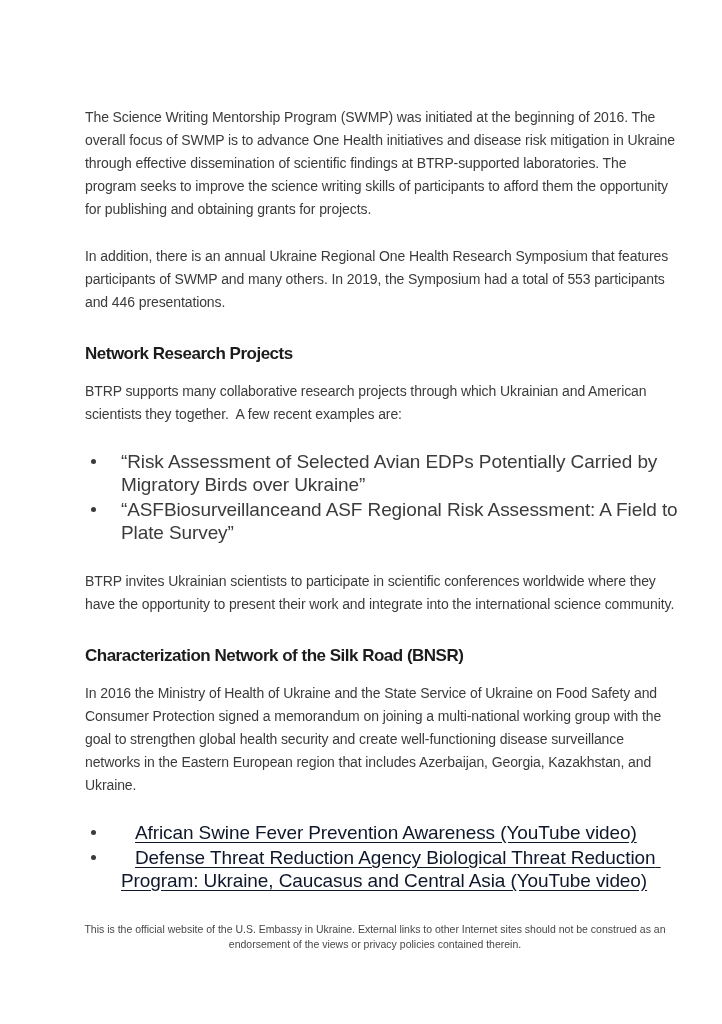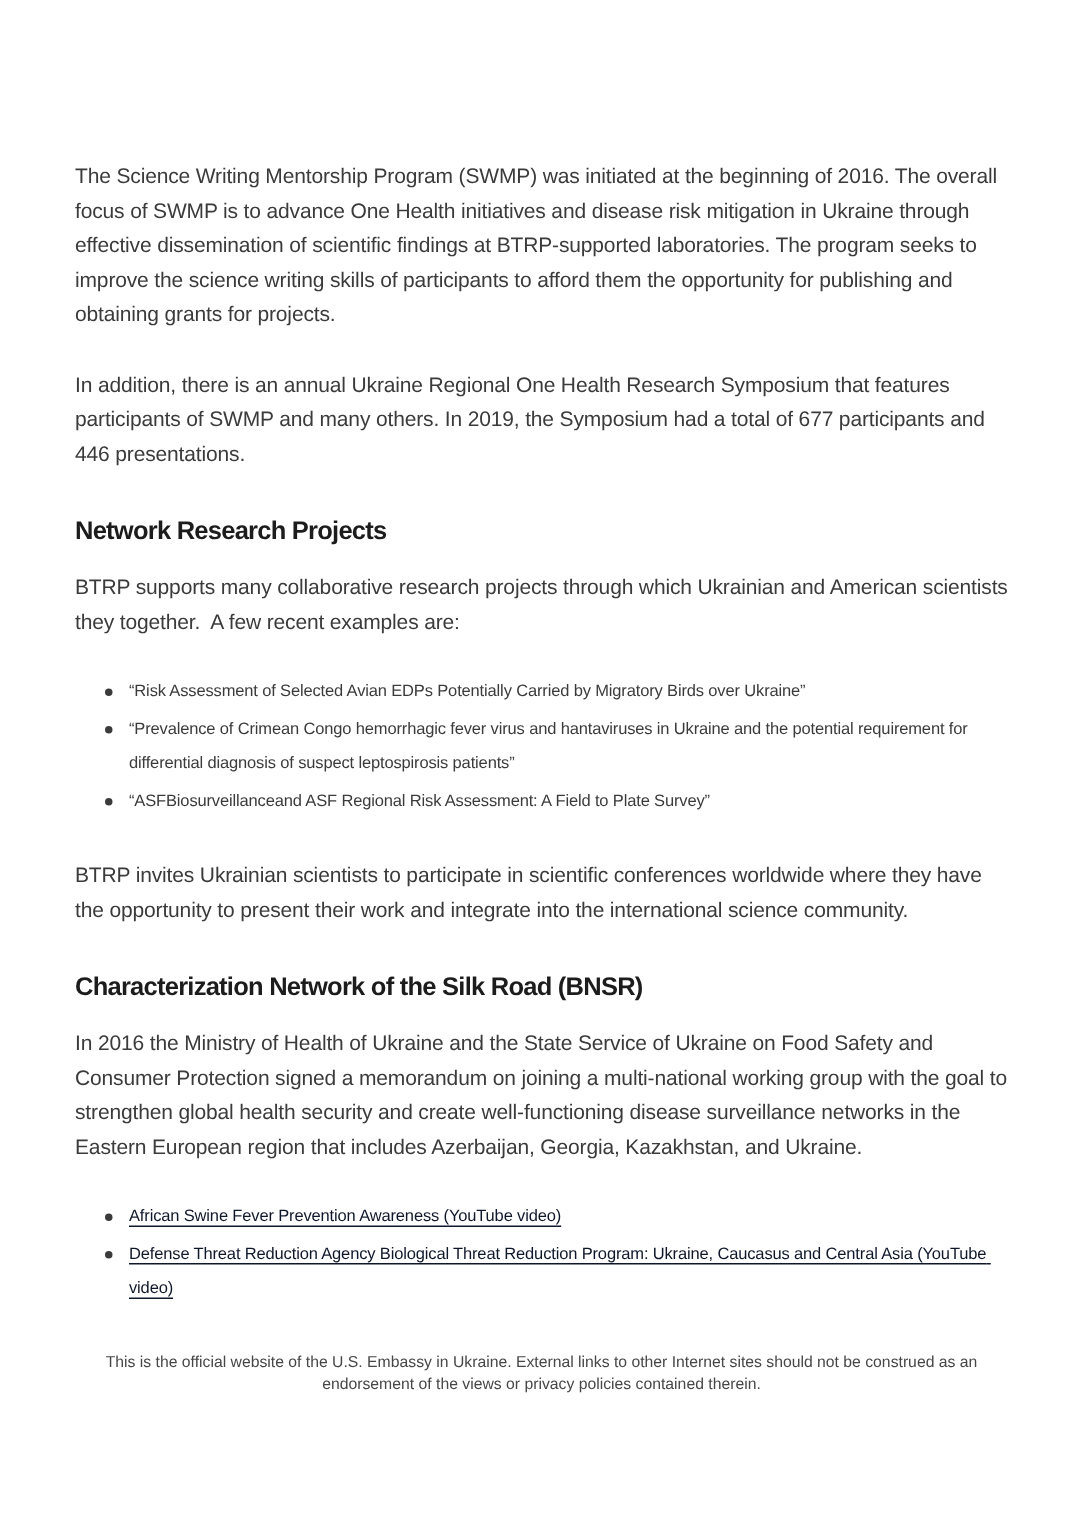--- a/index.html
+++ b/index.html
@@ -1,15 +1,15 @@
 <!DOCTYPE html>
 <html><head>
 <meta charset="utf-8">
 <style>
-  * { box-sizing: border-box; }
+  * { box-sizing: border-box; padding-left: 14px; }
   html, body {
     margin: 0;
     padding: 0;
     background: #ffffff;
   }
   body {
     width: 722px;
     height: 1024px;
     font-family: "Liberation Sans", "DejaVu Sans", sans-serif;
     color: #3b3b3b;
@@ -42,21 +42,21 @@
     color: #1c1c1c;
     margin: 30px 0 16px 0;
   }
   ul.bullet-list {
     margin: 19px 0 26px 0;
     padding: 0 0 0 36px;
     list-style: none;
   }
   ul.bullet-list li {
     position: relative;
-    font-size: 11px;
+    font-size: 19px;
     line-height: 23px;
     letter-spacing: -0.1px;
     margin: 0 0 2px 0;
     white-space: pre-wrap;
   }
   ul.bullet-list li::before {
     content: "";
     position: absolute;
     left: -16px;
     top: 9px;
@@ -83,29 +83,28 @@
   }
 </style>
 </head>
 <body>
 
 <div class="page">
   <main class="content">
 
     <p class="para">The Science Writing Mentorship Program (SWMP) was initiated at the beginning of 2016. The overall focus of SWMP is to advance One Health initiatives and disease risk mitigation in Ukraine through effective dissemination of scientific findings at BTRP-supported laboratories. The program seeks to improve the science writing skills of participants to afford them the opportunity for publishing and obtaining grants for projects.</p>
 
-    <p class="para">In addition, there is an annual Ukraine Regional One Health Research Symposium that features participants of SWMP and many others. In 2019, the Symposium had a total of 677 participants and 446 presentations.</p>
+    <p class="para">In addition, there is an annual Ukraine Regional One Health Research Symposium that features participants of SWMP and many others. In 2019, the Symposium had a total of 553 participants and 446 presentations.</p>
 
     <h2 class="section-heading">Network Research Projects</h2>
 
     <p class="para">BTRP supports many collaborative research projects through which Ukrainian and American scientists they together.  A few recent examples are:</p>
 
     <ul class="bullet-list">
       <li>“Risk Assessment of Selected Avian EDPs Potentially Carried by Migratory Birds over Ukraine”</li>
-      <li>“Prevalence of Crimean Congo hemorrhagic fever virus and hantaviruses in Ukraine and the potential requirement for differential diagnosis of suspect leptospirosis patients”</li>
       <li>“ASFBiosurveillanceand ASF Regional Risk Assessment: A Field to Plate Survey”</li>
     </ul>
 
 
     <p class="para">BTRP invites Ukrainian scientists to participate in scientific conferences worldwide where they have the opportunity to present their work and integrate into the international science community.</p>
 
     <h2 class="section-heading">Characterization Network of the Silk Road (BNSR)</h2>
 
     <p class="para">In 2016 the Ministry of Health of Ukraine and the State Service of Ukraine on Food Safety and Consumer Protection signed a memorandum on joining a multi-national working group with the goal to strengthen global health security and create well-functioning disease surveillance networks in the Eastern European region that includes Azerbaijan, Georgia, Kazakhstan, and Ukraine.</p>
 

